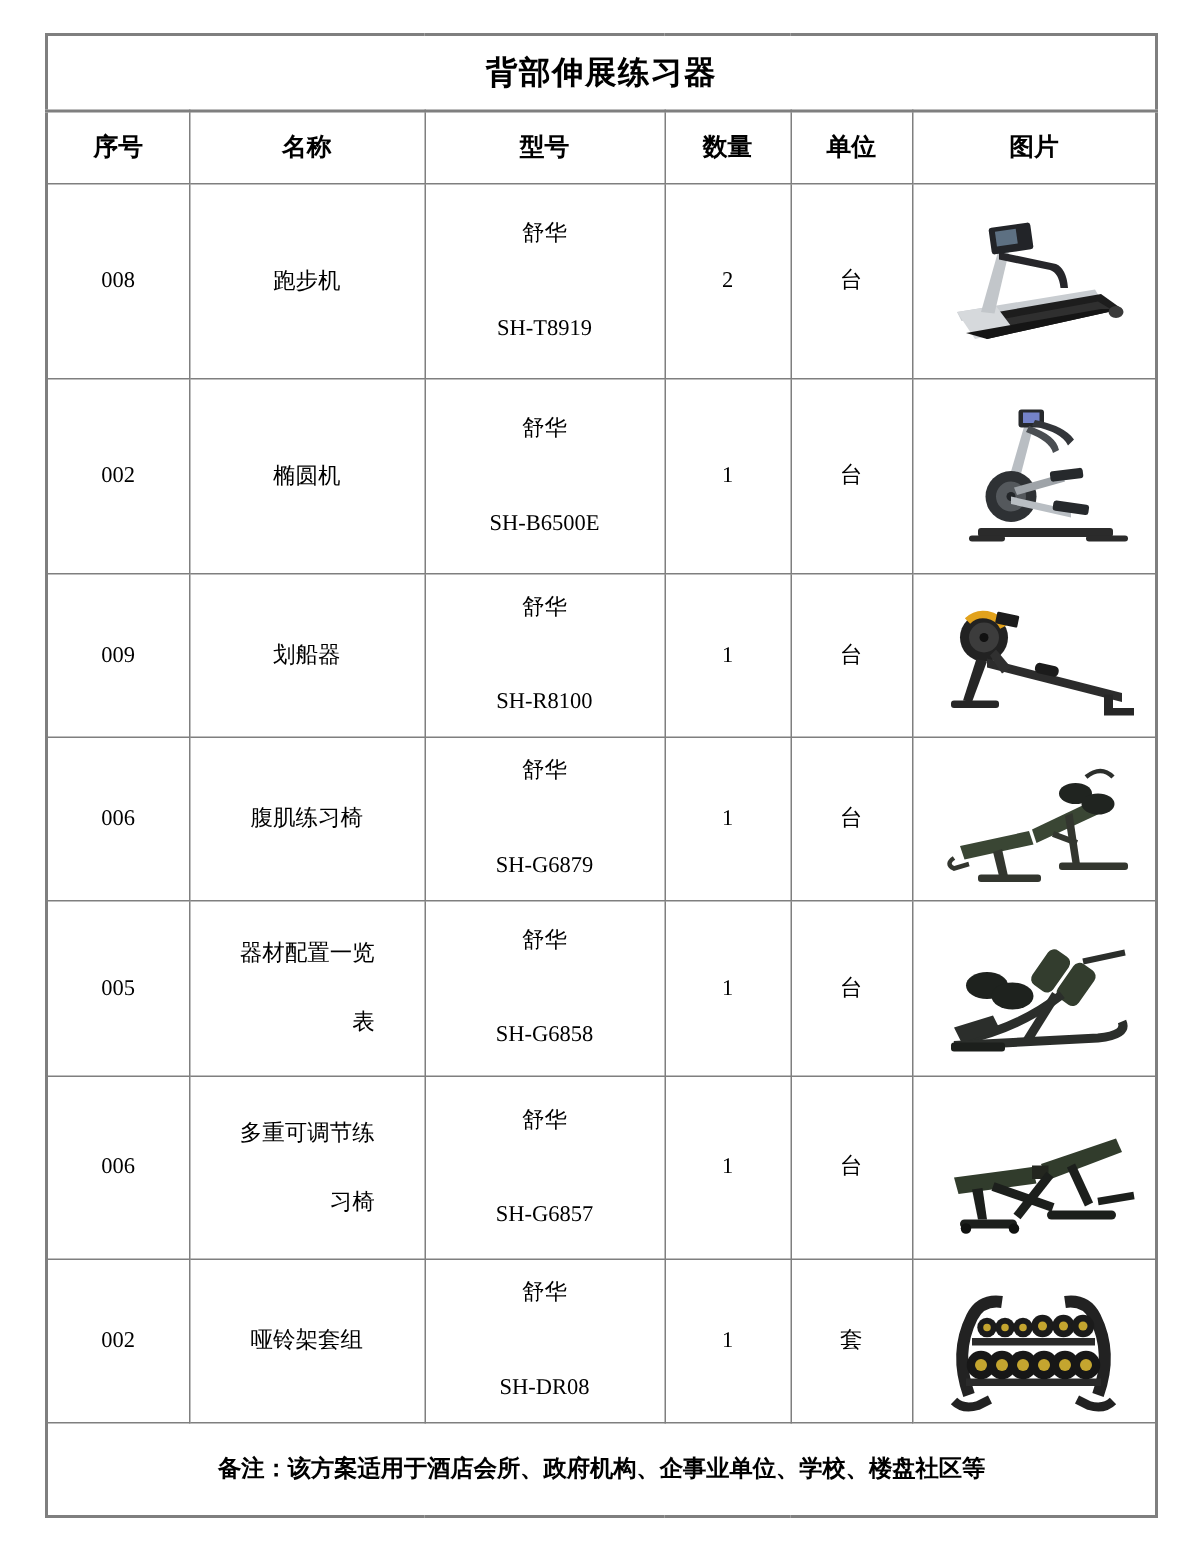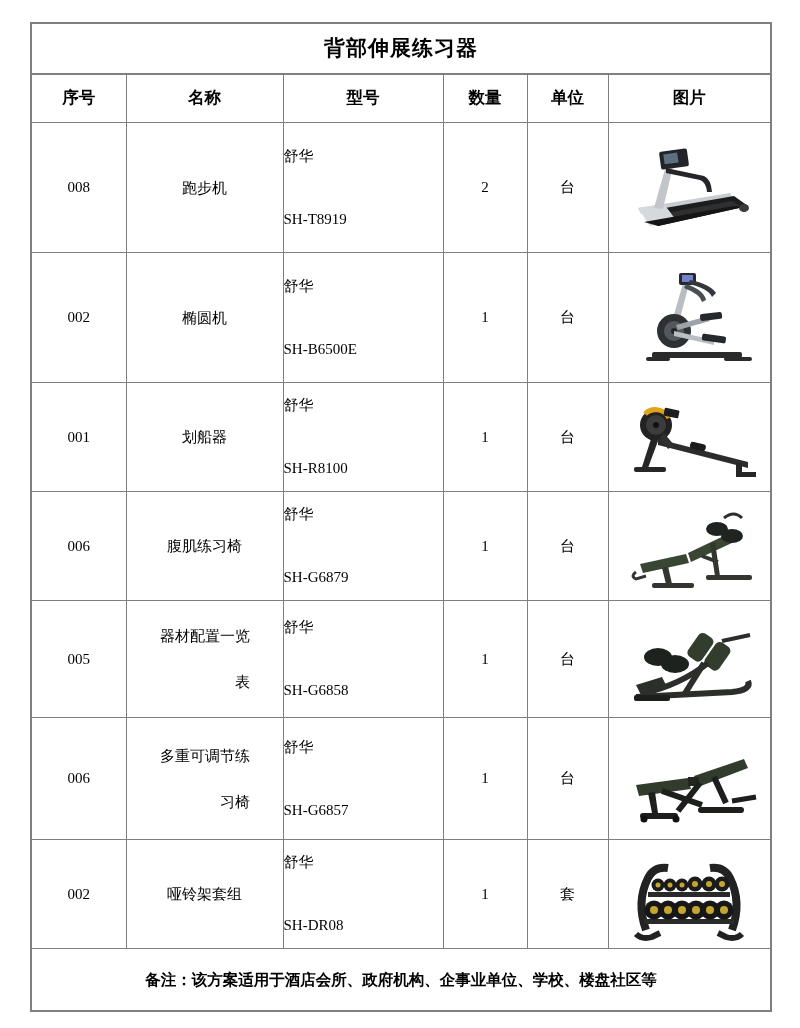--- a/index.html
+++ b/index.html
@@ -52,21 +52,21 @@
     display:inline-block;
     max-width:6.05em;
     word-break:break-all;
     line-height:46px;
     text-align:right;
   }
   td.c-model .stack{
     display:flex;
     flex-direction:column;
     justify-content:center;
-    align-items:flex-start;
+    align-items:center;
     gap:44px;
     height:100%;
   }
   td.c-pic{
     vertical-align:middle;
   }
   td.c-pic svg{
     display:block;
     margin:0 auto;
   }
@@ -159,21 +159,21 @@
     <path d="M74 20 Q94 24 98 33 L102 29 Q96 20 76 16 Z" fill="#33363a"></path>
     <path d="M70 24 Q86 30 88 38 L92 36 Q90 26 72 20 Z" fill="#4a4e52"></path>
     <path d="M60 67 L100 76 L100 81 L60 72 Z" fill="#b9bec3"></path>
     <rect x="88" y="71" width="24" height="7" rx="2" fill="#26292c" transform="rotate(8 100 74)"></rect>
     <path d="M62 61 L94 52 L96 57 L64 66 Z" fill="#9ea3a8"></path>
     <rect x="86" y="49" width="22" height="7" rx="2" fill="#26292c" transform="rotate(-7 97 52)"></rect>
   </svg></span></td>
   </tr>
 
   <tr style="height: 106px;">
-    <td class="c-no">001</td>
+    <td class="c-no">009</td>
     <td class="c-name">
       <span class="name-wrap">划船器</span>
     </td>
     <td class="c-model">
       <div class="stack">
         <div>舒华</div>
         <div>SH-R8100</div>
       </div>
     </td>
     <td class="c-qty">1</td>

